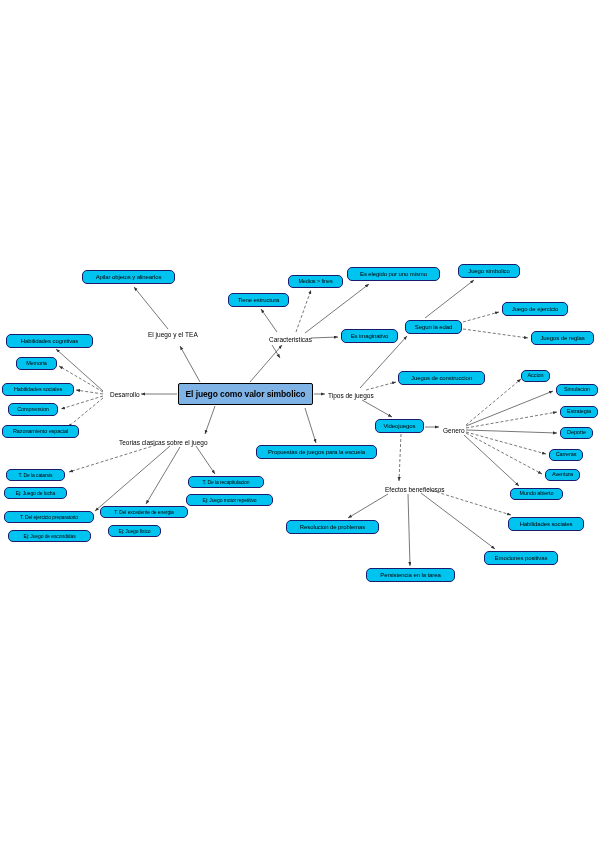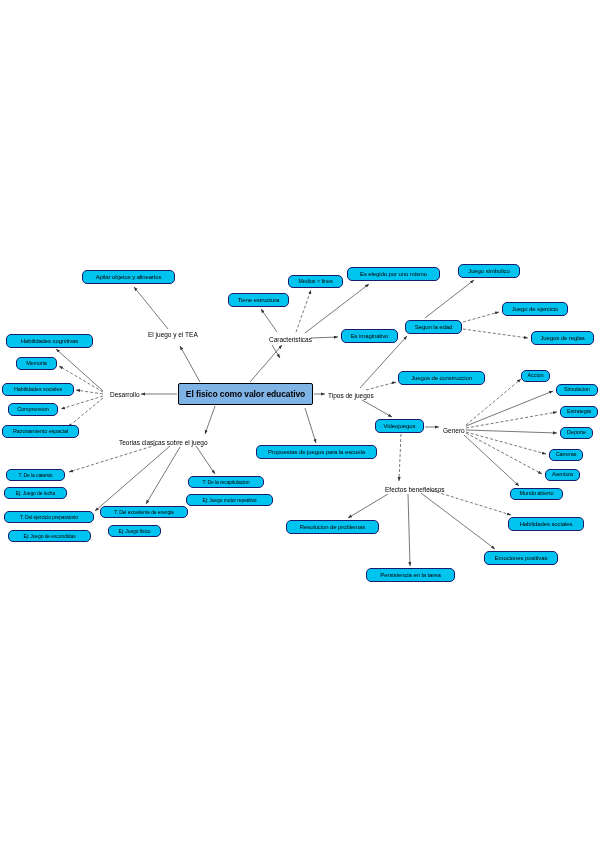--- a/index.html
+++ b/index.html
@@ -113,21 +113,21 @@
           <line x1="215" y1="406" x2="205" y2="434" stroke="#555555" stroke-width="0.8" marker-end="url(#arrow)"></line>
           <line x1="156" y1="445" x2="69" y2="472" stroke="#555555" stroke-width="0.8" marker-end="url(#arrow)" stroke-dasharray="3,2"></line>
           <line x1="170" y1="446" x2="95" y2="511" stroke="#555555" stroke-width="0.8" marker-end="url(#arrow)"></line>
           <line x1="180" y1="447" x2="146" y2="504" stroke="#555555" stroke-width="0.8" marker-end="url(#arrow)"></line>
           <line x1="196" y1="446" x2="215" y2="474" stroke="#555555" stroke-width="0.8" marker-end="url(#arrow)"></line>
           <line x1="272" y1="345" x2="280" y2="358" stroke="#555555" stroke-width="0.8" marker-end="url(#arrow)"></line>
           <line x1="305" y1="408" x2="316" y2="443" stroke="#555555" stroke-width="0.8" marker-end="url(#arrow)"></line>
         </g>
     </svg>
 
-    <div class="node root" style="left: 178px; top: 383px; width: 135px; height: 22px; font-size: 8.5px;">El fisico como valor educativo</div>
+    <div class="node root" style="left: 178px; top: 383px; width: 135px; height: 22px; font-size: 8.5px;">El juego como valor simbolico</div>
 
     <div id="plain-layer">
         <div class="plain" style="left: 110px; top: 392px; font-size: 6.5px;">Desarrollo</div>
         <div class="plain" style="left: 148px; top: 332px; font-size: 6.5px;">El juego y el TEA</div>
         <div class="plain" style="left: 269px; top: 337px; font-size: 6.5px;">Caracteristicas</div>
         <div class="plain" style="left: 328px; top: 393px; font-size: 6.5px;">Tipos de juegos</div>
         <div class="plain" style="left: 443px; top: 428px; font-size: 6.5px;">Genero</div>
         <div class="plain" style="left: 119px; top: 440px; font-size: 6.5px;">Teorias clasicas sobre el juego</div>
         <div class="plain" style="left: 385px; top: 487px; font-size: 6.5px;">Efectos beneficiosos</div>
       </div>

